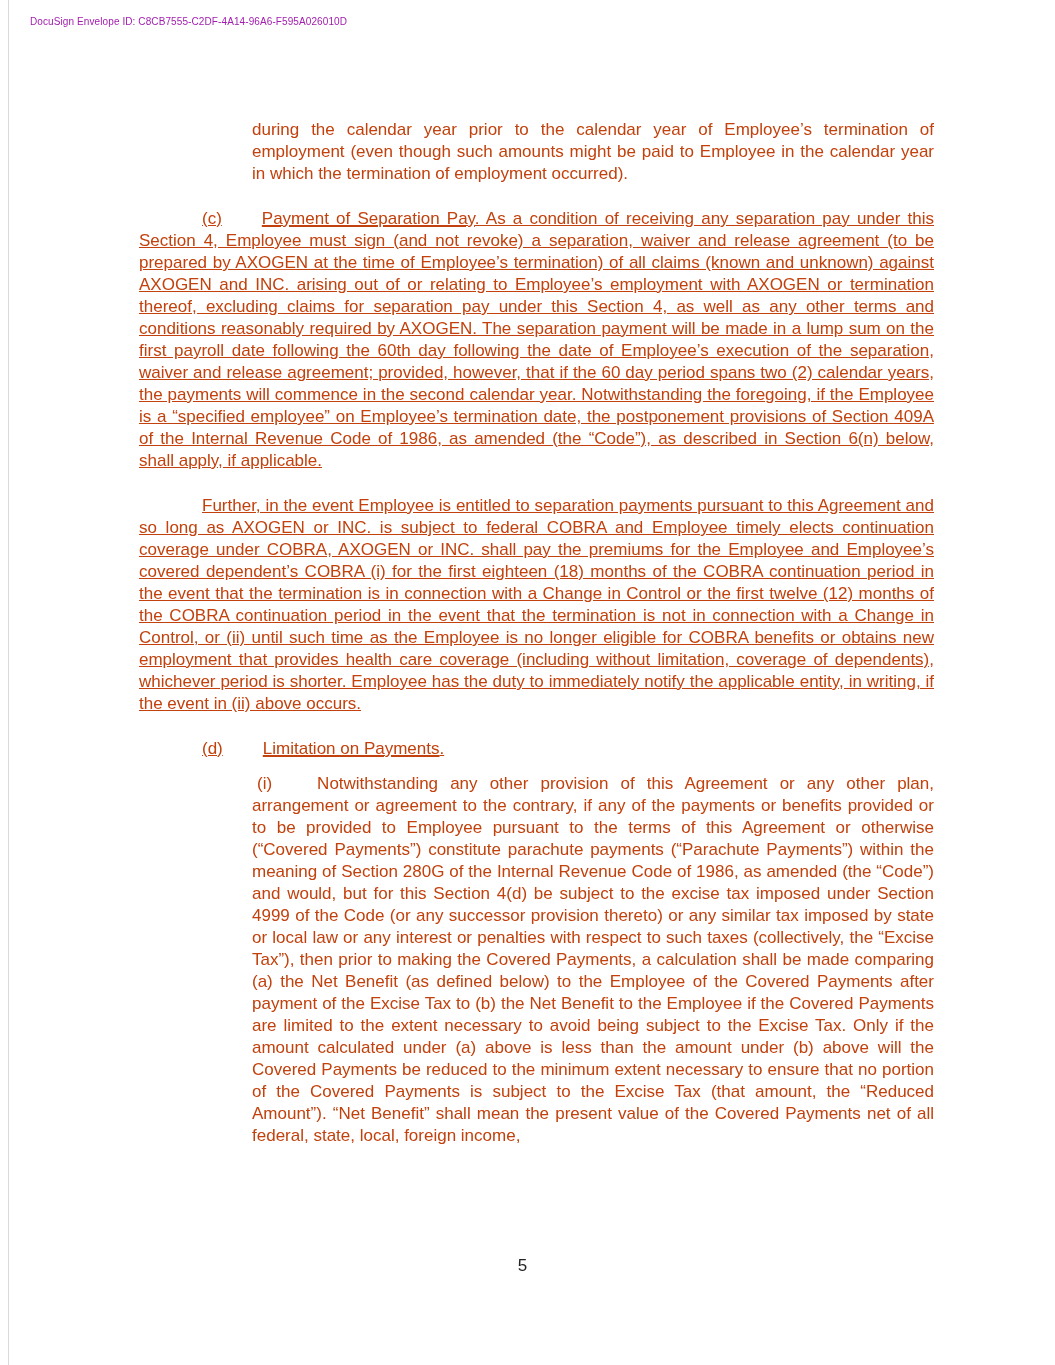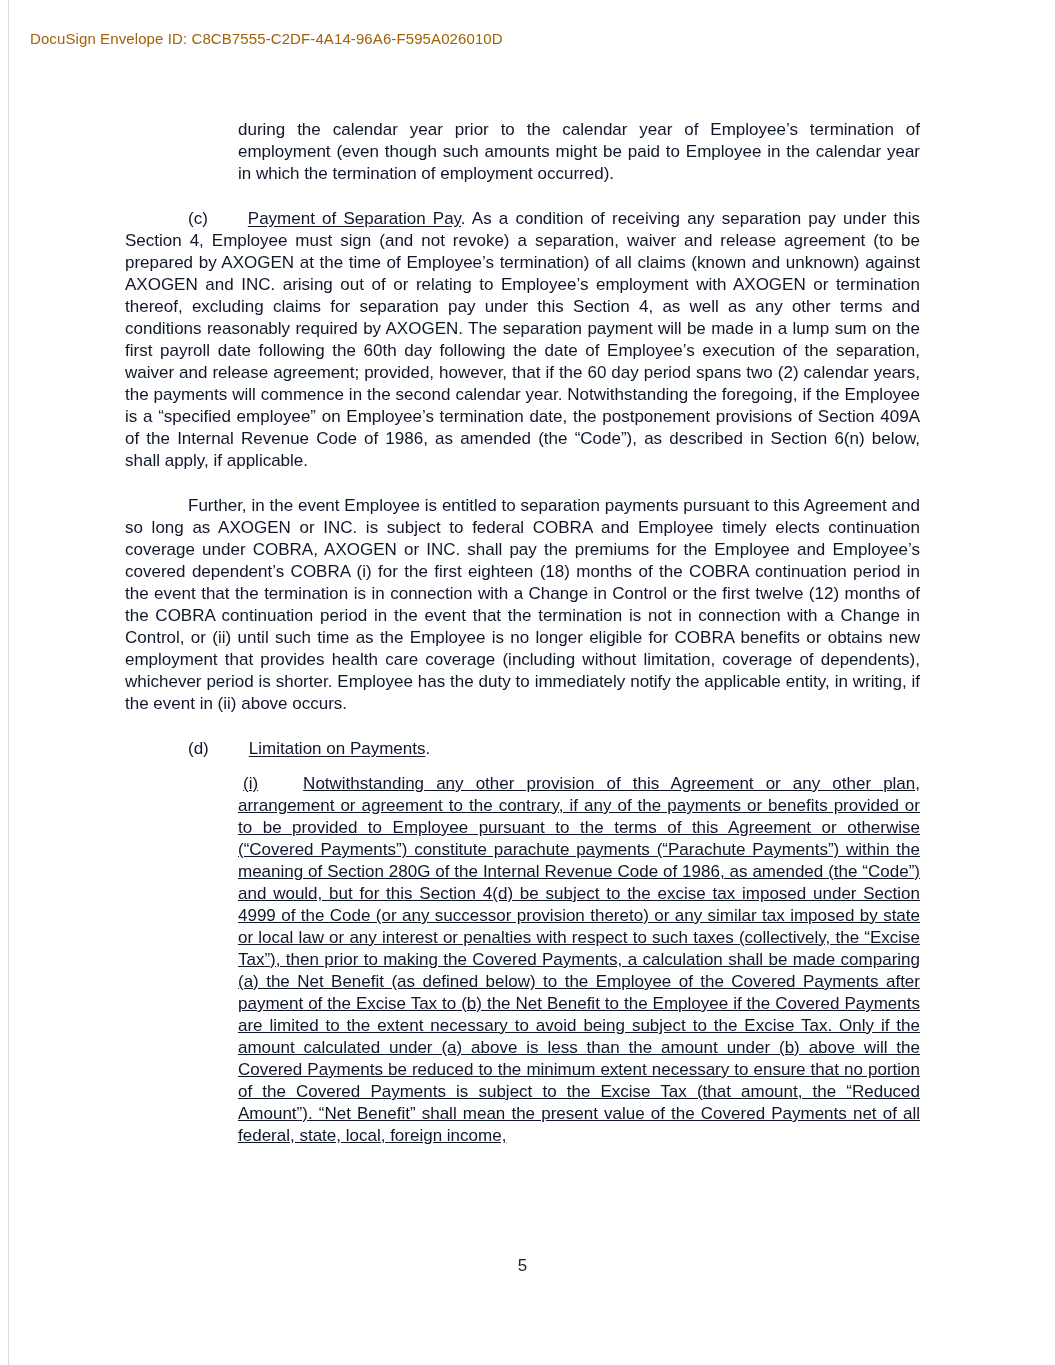--- a/index.html
+++ b/index.html
@@ -15,41 +15,41 @@
   .scan-edge {
     position: absolute;
     left: 8px;
     top: 0;
     width: 1px;
     height: 100%;
     background: #dadada;
   }
   .envelope-id {
     position: absolute;
-    top: 30px;
+    top: 16px;
     left: 30px;
-    font-size: 15px;
+    font-size: 10px;
     letter-spacing: 0.1px;
-    color: #a16207;
+    color: #a21caf;
     white-space: nowrap;
   }
   .content {
     position: absolute;
     top: 119px;
-    left: 125px;
+    left: 139px;
     width: 795px;
     font-size: 17px;
     line-height: 22px;
     text-align: justify;
-    color: #0f172a;
+    color: #c2410c;
   }
   .para { margin: 0 0 23px 0; }
   .indent-block { margin-left: 113px; }
-  .first-indent { text-indent: 63px; }
-  .sub-first-indent { text-indent: 5px; text-decoration: underline; }
+  .first-indent { text-indent: 63px; text-decoration: underline; }
+  .sub-first-indent { text-indent: 5px; }
   .tab  { display: inline-block; width: 40px; }
   .tab2 { display: inline-block; width: 45px; }
   .u { text-decoration: underline; text-underline-offset: 2px; }
   .heading-line { margin-bottom: 13px; }
   .page-number {
     position: absolute;
     top: 1256px;
     left: 125px;
     width: 795px;
     text-align: center;

